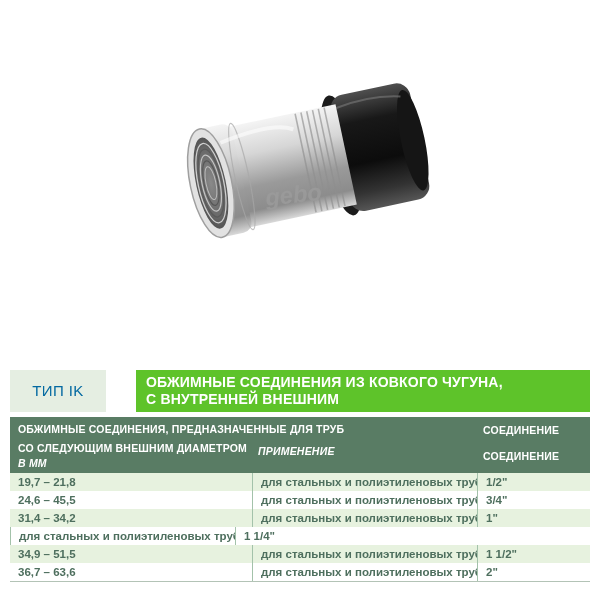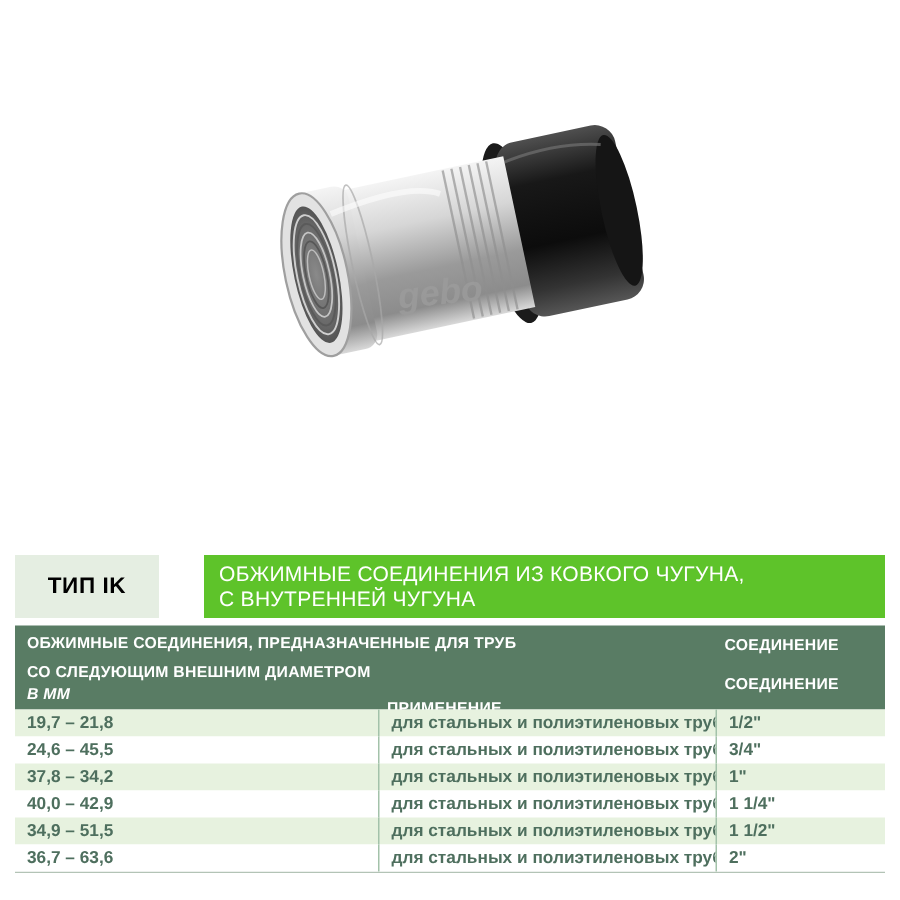--- a/index.html
+++ b/index.html
@@ -6,38 +6,38 @@
   .page{
     position:relative;width:600px;height:600px;background:#ffffff;overflow:hidden;
     font-family:"Liberation Sans", sans-serif;
   }
   
   .photo{position:absolute;left:148px;top:46px;width:316px;height:228px;}
   
   .type-band{position:absolute;left:0;top:370px;width:600px;height:42px;}
   .type-cell{
     position:absolute;left:10px;top:0;width:96px;height:42px;
-    background:#e5eee2;color:#000000;font-weight:bold;font-size:15px;
+    background:#e5eee2;color:#0369a1;font-weight:normal;font-size:15px;
     letter-spacing:.4px;text-align:center;line-height:42px;
   }
   .title-bar{
     position:absolute;left:136px;top:0;width:454px;height:42px;
-    background:#5ec32a;color:#ffffff;font-weight:normal;font-size:14px;
+    background:#5ec32a;color:#ffffff;font-weight:bold;font-size:14px;
     letter-spacing:.2px;box-sizing:border-box;padding:4px 0 0 10px;line-height:17px;
   }
   
   .thead{
     position:absolute;left:10px;top:417px;width:580px;height:56px;
     background:#597c64;color:#ffffff;font-weight:bold;font-size:10.5px;letter-spacing:.2px;
   }
   .thead .h{position:absolute;white-space:nowrap;}
   .h-c1l1{left:8px;top:6px;}
   .h-c1l2{left:8px;top:25px;}
   .h-c1l3{left:8px;top:40px;font-style:italic;}
-  .h-c2  {left:248px;top:49px;}
+  .h-c2  {left:248px;top:28px;font-style:italic;}
   .h-c3l1{left:473px;top:7px;}
   .h-c3l2{left:473px;top:33px;}
   .tbody{
     position:absolute;left:10px;top:473px;width:580px;
     border-bottom:1px solid #b3c3b6;
   }
   .tr{display:flex;height:18px;background:#ffffff;}
   .tr.alt{background:#e7f2df;}
   .td{
     box-sizing:border-box;color:#4e6f5e;font-weight:bold;font-size:11.5px;
@@ -113,21 +113,21 @@
       </g>
     </svg>
   </div>
 
   <div class="type-band">
     <div class="type-cell">
       <span>ТИП IK</span>
     </div>
     <div class="title-bar">
       <div>ОБЖИМНЫЕ СОЕДИНЕНИЯ ИЗ КОВКОГО ЧУГУНА,</div>
-      <div>С ВНУТРЕННЕЙ ЧУГУНА</div>
+      <div>С ВНУТРЕННЕЙ ВНЕШНИМ</div>
     </div>
   </div>
 
   <div class="thead">
     <div class="h h-c1l1">ОБЖИМНЫЕ СОЕДИНЕНИЯ, ПРЕДНАЗНАЧЕННЫЕ ДЛЯ ТРУБ</div>
     <div class="h h-c1l2">СО СЛЕДУЮЩИМ ВНЕШНИМ ДИАМЕТРОМ</div>
     <div class="h h-c1l3">В ММ</div>
     <div class="h h-c2">ПРИМЕНЕНИЕ</div>
     <div class="h h-c3l1">СОЕДИНЕНИЕ</div>
     <div class="h h-c3l2">СОЕДИНЕНИЕ</div>
@@ -138,26 +138,25 @@
       <div class="td c1">19,7 – 21,8</div>
       <div class="td c2">для стальных и полиэтиленовых труб</div>
       <div class="td c3">1/2"</div>
     </div>
     <div class="tr">
       <div class="td c1">24,6 – 45,5</div>
       <div class="td c2">для стальных и полиэтиленовых труб</div>
       <div class="td c3">3/4"</div>
     </div>
     <div class="tr alt">
-      <div class="td c1">37,8 – 34,2</div>
+      <div class="td c1">31,4 – 34,2</div>
       <div class="td c2">для стальных и полиэтиленовых труб</div>
       <div class="td c3">1"</div>
     </div>
     <div class="tr">
-      <div class="td c1">40,0 – 42,9</div>
       <div class="td c2">для стальных и полиэтиленовых труб</div>
       <div class="td c3">1 1/4"</div>
     </div>
     <div class="tr alt">
       <div class="td c1">34,9 – 51,5</div>
       <div class="td c2">для стальных и полиэтиленовых труб</div>
       <div class="td c3">1 1/2"</div>
     </div>
     <div class="tr">
       <div class="td c1">36,7 – 63,6</div>

